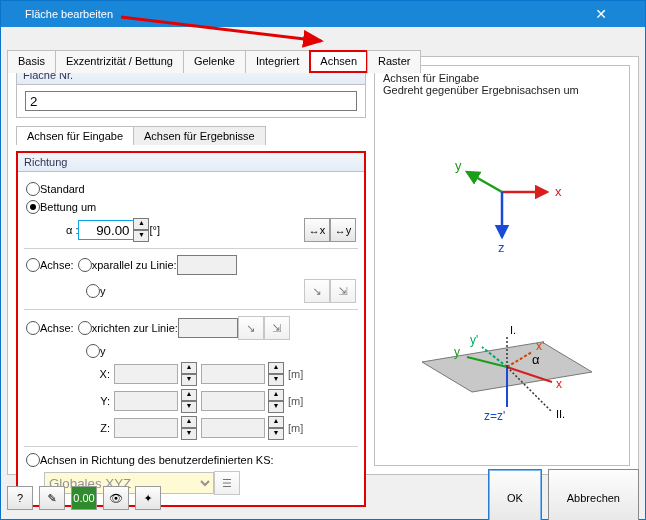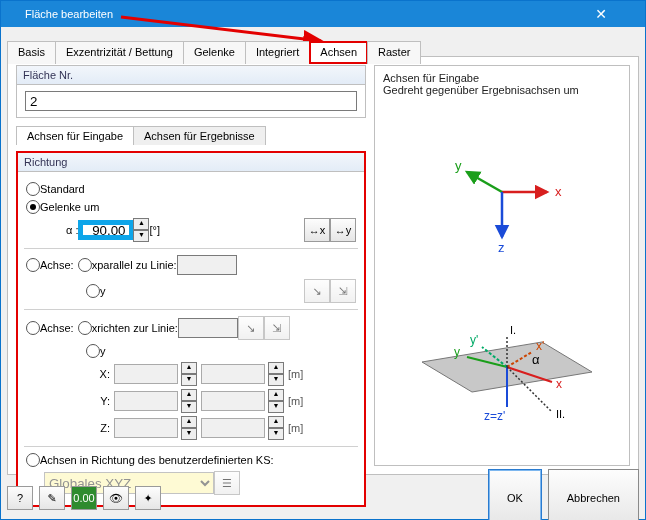--- a/index.html
+++ b/index.html
@@ -2,40 +2,40 @@
 <html><head>
 <meta charset="utf-8">
 <style>
   html,body{margin:0;padding:0;font-family:"Segoe UI",Tahoma,sans-serif;font-size:11px;color:#000;background:#fff;}
   .window{width:646px;height:520px;border:1px solid #0a73cc;box-sizing:border-box;position:relative;background:#f0f0f0;}
   .titlebar{height:26px;background:#1a86d8;color:#fff;display:flex;align-items:center;padding:0 24px;}
   .titlebar .title{flex:1;}
   .close{width:40px;text-align:center;font-size:14px;}
   .client{position:absolute;left:6px;right:6px;top:32px;bottom:44px;}
   .tabs{display:flex;border-bottom:1px solid #bfbfbf;}
-  .tab{padding:4px 10px 5px;border:1px solid #bfbfbf;border-bottom:none;background:#f7f7f7;margin-right:-1px;position:relative;top:8px;cursor:default;}
+  .tab{padding:4px 10px 5px;border:1px solid #bfbfbf;border-bottom:none;background:#f7f7f7;margin-right:-1px;position:relative;top:17px;cursor:default;}
   .tab.active{background:#fff;border-bottom:1px solid #fff;}
   .tab.highlight{border:2px solid #e30000;padding:3px 9px 4px;}
   .page{border:1px solid #bfbfbf;border-top:none;background:#fff;height:calc(100% - 24px);box-sizing:border-box;padding:8px;display:flex;gap:8px;}
   .leftcol{width:350px;display:flex;flex-direction:column;gap:6px;}
   .rightcol{flex:1;border:1px solid #bfbfbf;background:#fff;display:flex;flex-direction:column;}
   .group{border:1px solid #bfbfbf;background:#fff;}
   .group-hd{background:linear-gradient(#f2f6fb,#e3ecf7);color:#335;padding:3px 6px;border-bottom:1px solid #bfbfbf;}
   .group-bd{padding:6px 8px;}
   input[type=text].field{border:1px solid #7a7a7a;height:20px;padding:0 4px;box-sizing:border-box;background:#fff;}
   input[type=text].field[disabled]{background:#f0f0f0;color:#888;}
   .subtabs{display:flex;margin-top:2px;}
   .subtab{padding:3px 10px;border:1px solid #bfbfbf;border-bottom:none;background:#efefef;margin-right:-1px;}
   .subtab.active{background:#fff;}
   .redbox{border:2px solid #e30000;}
   .row{display:flex;align-items:center;gap:0;margin:4px 0;}
   .radio{width:12px;height:12px;border:1px solid #555;border-radius:50%;display:inline-flex;align-items:center;justify-content:center;flex:none;}
   .radio.sel::after{content:"";width:6px;height:6px;background:#000;border-radius:50%;}
   .spin{display:inline-flex;align-items:center;}
-  .spin input{width:56px;height:20px;border:5px solid #0ea5e9;text-align:right;padding:0 4px;box-sizing:border-box;}
+  .spin input{width:56px;height:20px;border:1px solid #0ea5e9;text-align:right;padding:0 4px;box-sizing:border-box;}
   .spinbtns{display:flex;flex-direction:column;margin-left:-1px;}
   .spinbtns div{width:14px;height:10px;border:1px solid #7a7a7a;background:#efefef;font-size:7px;line-height:8px;text-align:center;}
   .iconbtn{width:24px;height:22px;border:1px solid #9a9a9a;background:linear-gradient(#fdfdfd,#e6e6e6);display:inline-flex;align-items:center;justify-content:center;font-size:11px;}
   .iconbtn.disabled{opacity:.55;}
   .sep{height:1px;background:#d0d0d0;margin:6px -2px;}
   .coord-row{display:flex;align-items:center;gap:4px;margin:3px 0 3px 70px;}
   .coord-row .lbl{width:14px;text-align:right;}
   .coord-row input{width:64px;height:20px;border:1px solid #aaa;background:#f0f0f0;text-align:right;padding:0 4px;box-sizing:border-box;}
   .unit{color:#555;width:22px;}
   select.combo{width:170px;height:22px;border:1px solid #aaa;background:#fef9c3;color:#666;}
@@ -97,21 +97,21 @@
 
         <div class="group redbox" style="flex:1;border-top:2px solid #e30000">
           <div class="group-hd">Richtung</div>
           <div class="group-bd">
             <div class="row">
               <span class="radio"></span>
               <span>Standard</span>
             </div>
             <div class="row">
               <span class="radio sel"></span>
-              <span>Gelenke um</span>
+              <span>Bettung um</span>
             </div>
             <div class="row" style="margin-left:40px">
               <span>α :</span>
               <span class="spin">
                 <input type="text" value="90.00" style="">
                 <span class="spinbtns">
                     <div>▲</div>
                     <div>▼</div>
                   </span>
               </span>

